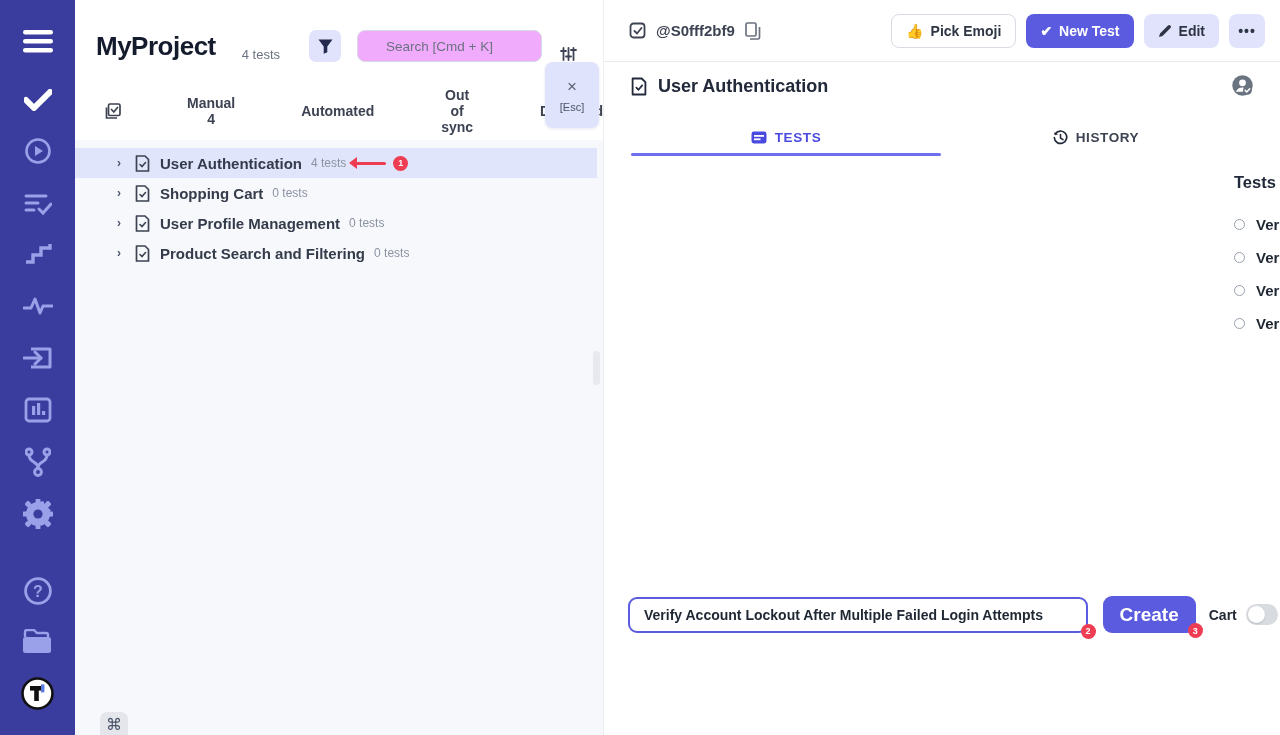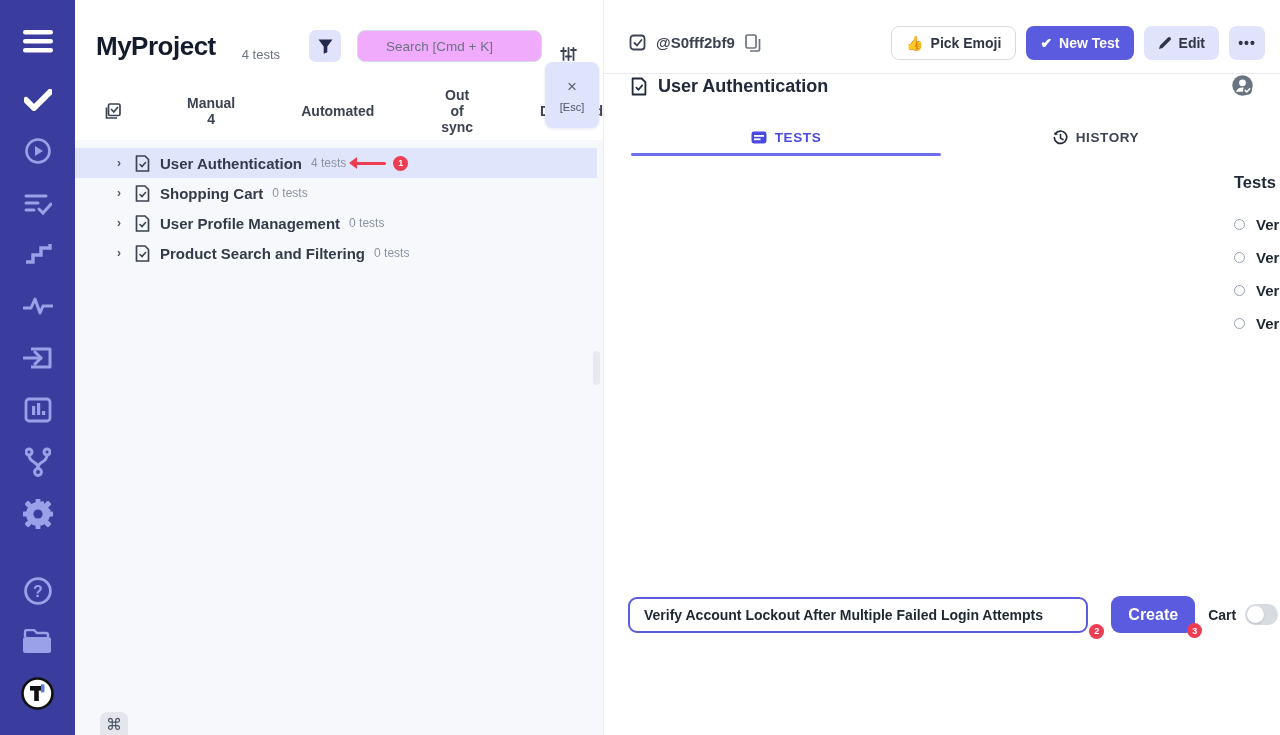--- a/index.html
+++ b/index.html
@@ -45,21 +45,21 @@
   .anno-arrow { position:relative; width:34px; height:3px; background:#ee3d52; margin-left:6px; border-radius:2px; }
   .anno-arrow:before { content:""; position:absolute; left:-3px; top:-4.5px; border:6px solid transparent; border-right:8px solid #ee3d52; border-left:0; }
   .anno-badge { width:15px; height:15px; border-radius:50%; background:#ee3d52; color:#fff; font-size:9px; font-weight:bold; display:flex; align-items:center; justify-content:center; }
   .anno-arrow-badge { margin-left:7px; }
 
   .left-scroll-thumb { position:absolute; left:518px; top:351px; width:7px; height:34px; background:#e7e9ee; border-radius:4px; }
   .cmd-chip { position:absolute; left:25px; top:712px; width:28px; height:30px; background:#e4e6ec; border-radius:7px; display:flex; align-items:flex-start; justify-content:center; color:#4a5568; font-size:16px; line-height:26px; cursor:pointer; }
 
   
   .right-panel { position:absolute; left:603px; top:0; width:677px; height:735px; background:#ffffff; border-left:1px solid #eceef2; }
-  .rp-header { position:absolute; left:0; top:12px; width:677px; height:62px; border-bottom:1px solid #e8eaee; display:flex; align-items:center; }
+  .rp-header { position:absolute; left:0; top:0; width:677px; height:62px; border-bottom:1px solid #e8eaee; display:flex; align-items:center; }
   .suite-id-wrap { display:flex; align-items:center; margin-left:25px; }
   .suite-id { font-size:15px; font-weight:bold; color:#3d4352; margin-left:9px; }
   .copy-btn { margin-left:10px; background:none; border:none; cursor:pointer; display:flex; }
   .rp-actions { position:absolute; right:16px; top:14px; display:flex; align-items:center; gap:10px; }
   .btn { height:34px; border-radius:8px; font-size:14px; font-weight:bold; display:flex; align-items:center; gap:7px; cursor:pointer; border:none; font-family:"Liberation Sans",sans-serif; padding:0 14px; }
   .btn-emoji { background:#ffffff; border:1px solid #d8dbe2; color:#2e3544; }
   .btn-new { background:#5b5be0; color:#ffffff; }
   .btn-edit { background:#e0e3fb; color:#2e3544; }
   .btn-more { background:#e0e3fb; color:#2e3544; width:36px; justify-content:center; padding:0; font-weight:bold; letter-spacing:1px; }
 
@@ -78,21 +78,21 @@
   .test-list { position:absolute; left:630px; top:208px; width:622px; }
   .test-row { height:33px; display:flex; align-items:center; position:relative; cursor:pointer; }
   .t-circle { width:11px; height:11px; border:1.6px solid #98a0ae; border-radius:50%; flex:none; }
   .t-title { margin-left:11px; font-size:15px; font-weight:bold; color:#1f2733; }
 
   .create-row { position:absolute; left:628px; top:596px; width:650px; display:flex; align-items:center; }
   .create-input-wrap { position:relative; width:532px; }
   .create-input { width:460px; height:36px; border:2px solid #5b5be0; border-radius:9px; padding:0 14px; font-size:14px; font-weight:bold; color:#1f2733; outline:none; font-family:"Liberation Sans",sans-serif; }
   .badge-on-input { position:absolute; right:-4px; bottom:-6px; }
   .create-btn-wrap { position:relative; margin-left:11px; }
-  .create-btn { height:37px; padding:0 17px; background:#5b5be0; color:#fff; border:none; border-radius:9px; font-size:16px; font-weight:bold; cursor:pointer; font-family:"Liberation Sans",sans-serif; }
+  .create-btn { height:37px; padding:0 17px; background:#5b5be0; color:#fff; border:none; border-radius:9px; font-size:19px; font-weight:bold; cursor:pointer; font-family:"Liberation Sans",sans-serif; }
   .badge-on-btn { position:absolute; right:-7px; bottom:-5px; }
   .bulk-label { margin-left:13px; font-size:14px; font-weight:bold; color:#1f2733; }
   .toggle { margin-left:9px; width:37px; height:21px; background:#d8dbe0; border-radius:11px; position:relative; cursor:pointer; }
   .toggle .knob { position:absolute; left:2px; top:2px; width:17px; height:17px; background:#ffffff; border-radius:50%; box-shadow:0 1px 2px rgba(0,0,0,0.15); }
 
   svg { display:block; }
 </style>
 </head>
 <body>
 

